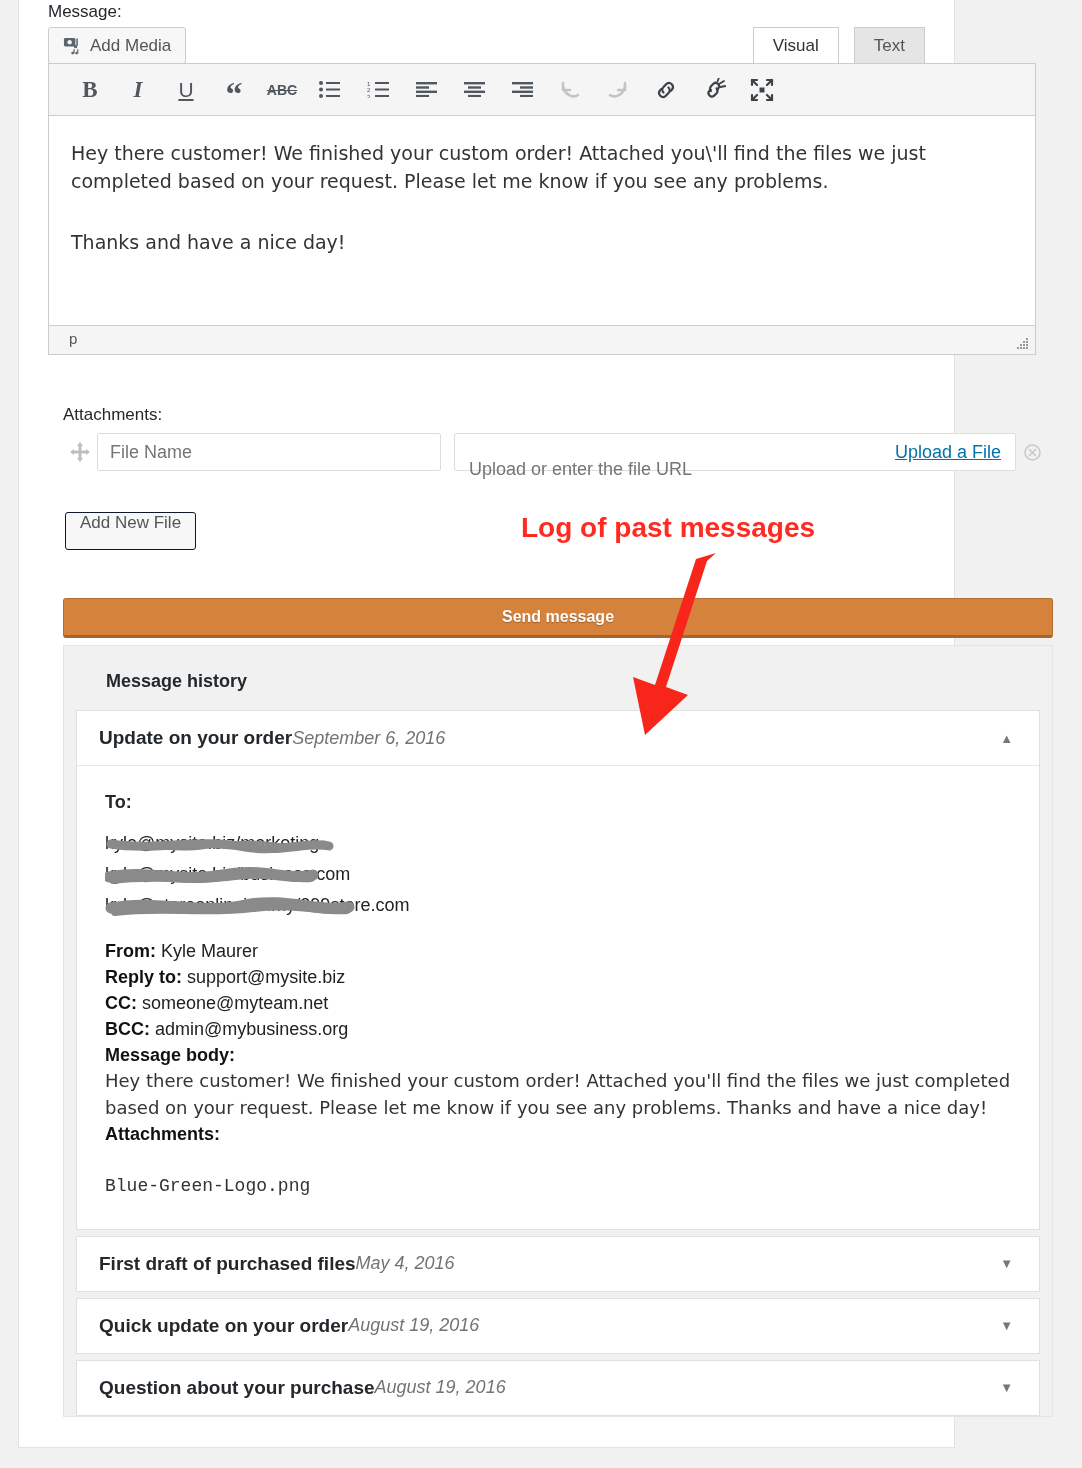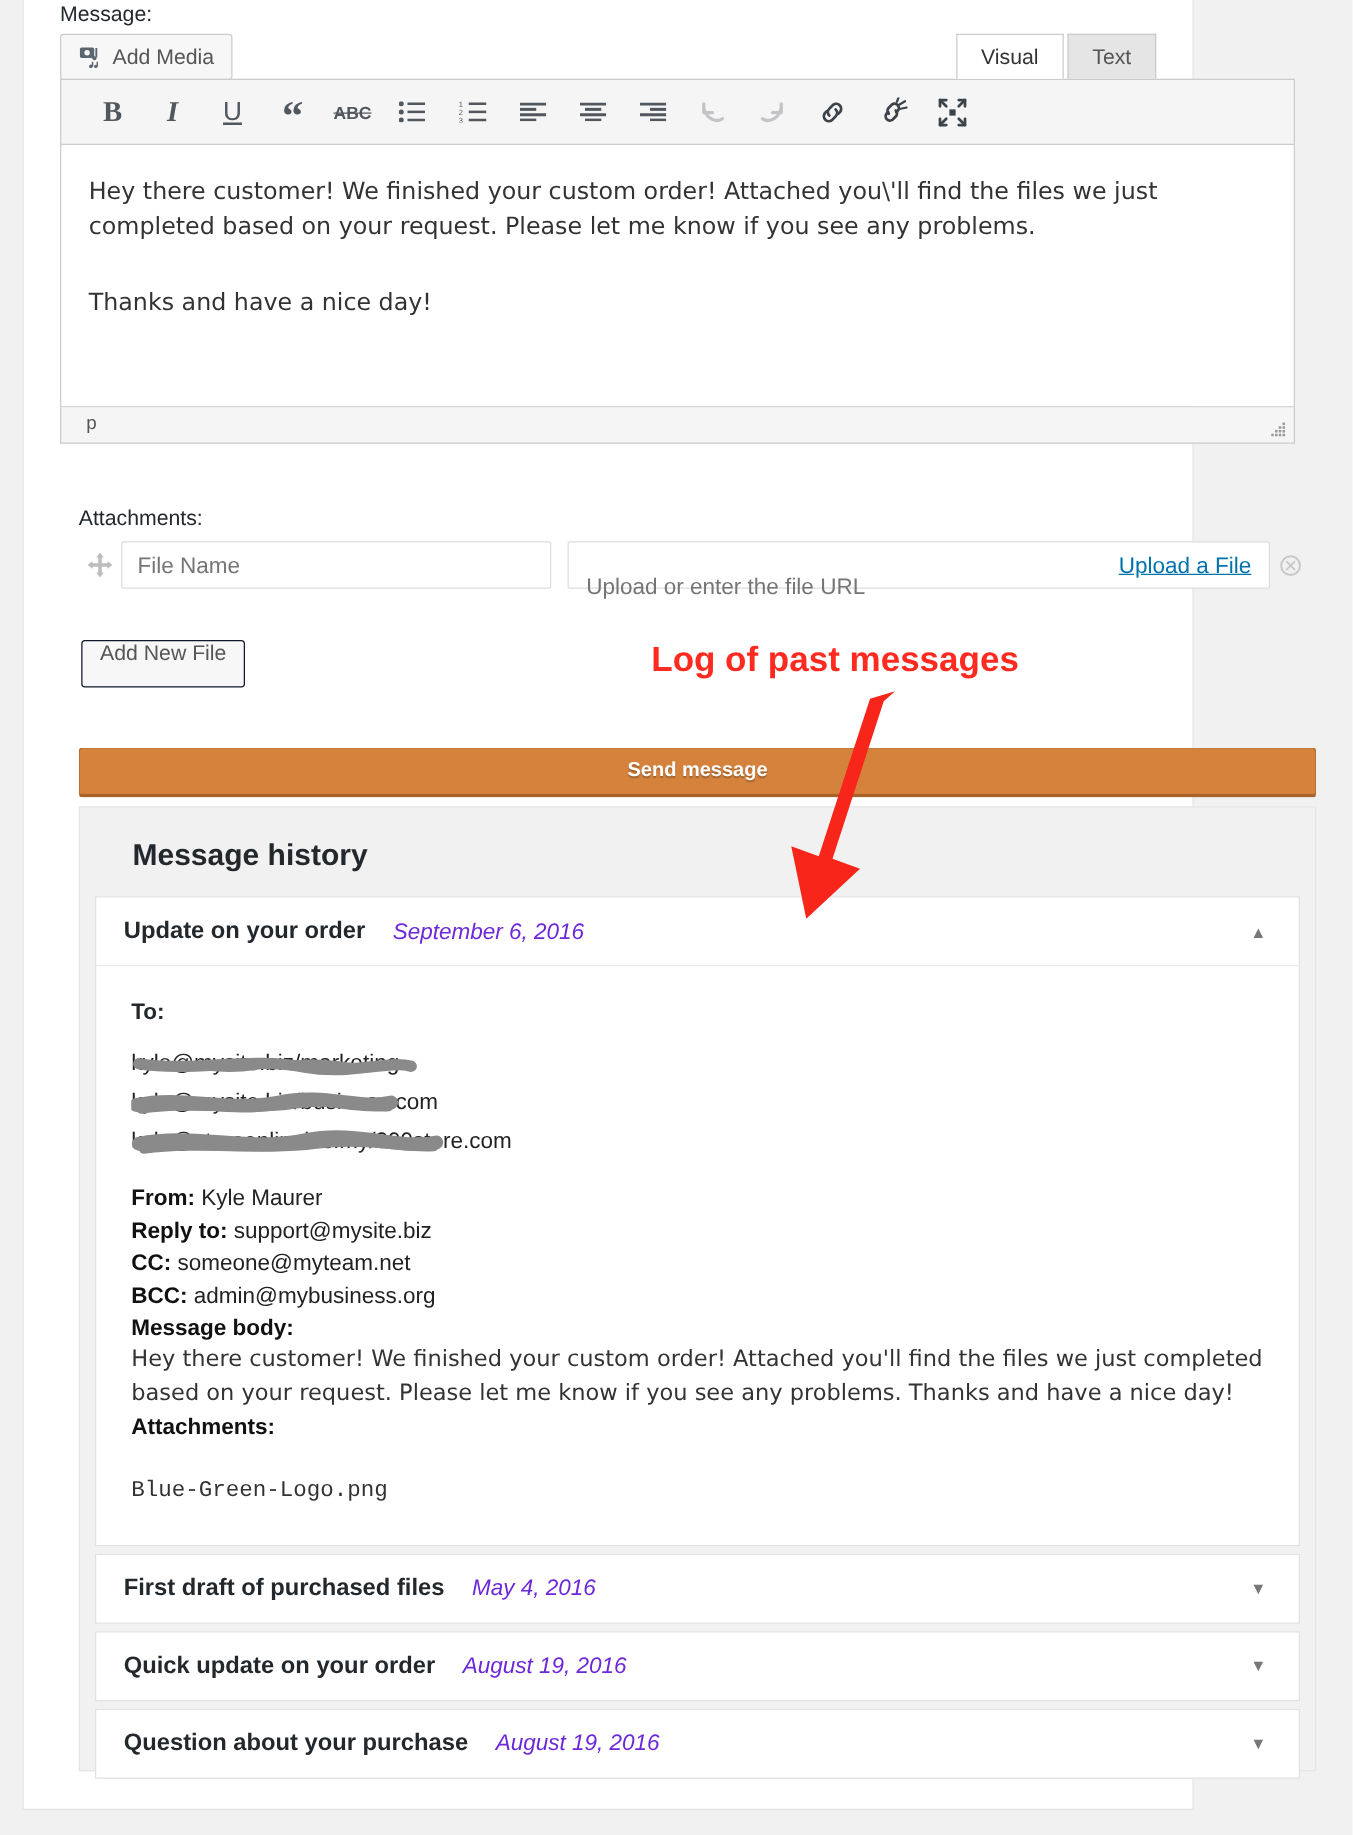--- a/index.html
+++ b/index.html
@@ -29,21 +29,21 @@
 
   
   .tabs { position:absolute; right:29px; top:27px; display:flex; align-items:flex-end; }
   .tab {
     height:36px; padding:0 19px; line-height:36px;
     font-size:17px; color:#555;
     border:1px solid #ccc; border-bottom:none;
     background:#e5e5e5; cursor:pointer;
   }
   .tab.active { background:#fff; color:#333; border-color:#ccc; position:relative; z-index:3; }
-  .tab + .tab { margin-left:3px; }
+  .tab + .tab { margin-left:15px; }
 
   
   .editor-wrap { position:absolute; left:29px; top:63px; width:988px; }
   .editor-toolbar {
     border:1px solid #ccc; background:#f5f5f5;
     height:53px; display:flex; align-items:center; padding-left:17px; gap:0;
   }
   .tbtn {
     width:48px; height:40px; display:flex; align-items:center; justify-content:center;
     cursor:pointer; color:#50575e; font-size:20px;
@@ -95,27 +95,27 @@
     border-radius:3px; color:#fff; font-size:16px; font-weight:bold;
     display:flex; align-items:center; justify-content:center; cursor:pointer;
     text-shadow:0 1px 1px rgba(0,0,0,.25);
   }
 
   
   .history {
     position:absolute; left:44px; top:645px; width:990px; height:772px;
     background:#f1f1f1; border:1px solid #e5e5e5; padding:0 12px;
   }
-  .history-title { font-size:24px; font-weight:bold; color:#23282d; padding:25px 0 18px 30px; }
+  .history-title { font-size:18px; font-weight:bold; color:#23282d; padding:25px 0 18px 30px; }
   .acc-item { background:#fff; border:1px solid #e1e1e1; margin-bottom:6px; }
   .acc-head {
     height:54px; display:flex; align-items:center; padding:0 18px 0 22px; cursor:pointer; position:relative;
   }
   .acc-title { font-size:19px; font-weight:bold; color:#23282d; }
-  .acc-date { font-size:18px; font-style:italic; color:#6d28d9; margin-left:22px; }
+  .acc-date { font-size:18px; font-style:italic; color:#737373; }
   .acc-arrow { position:absolute; right:26px; color:#777; font-size:13px; }
   .acc-body { padding:14px 28px 30px 28px; border-top:1px solid #e9e9e9; }
   .to-label { font-size:18px; font-weight:bold; color:#23282d; margin:12px 0 20px 0; }
   .redacted { position:relative; height:31px; font-size:18px; color:#222; }
   .redacted span { position:relative; z-index:1; }
   .scribble { position:absolute; left:0; top:-2px; z-index:2; }
   .meta { font-size:18px; line-height:1.45; color:#222; }
   .meta b { color:#111; }
   .body-text { font-size:18px; line-height:1.45; color:#333; font-family:"DejaVu Sans", sans-serif; }
   .att-file { font-size:18px; color:#333; margin-top:26px; font-family:Liberation Mono, monospace;}

